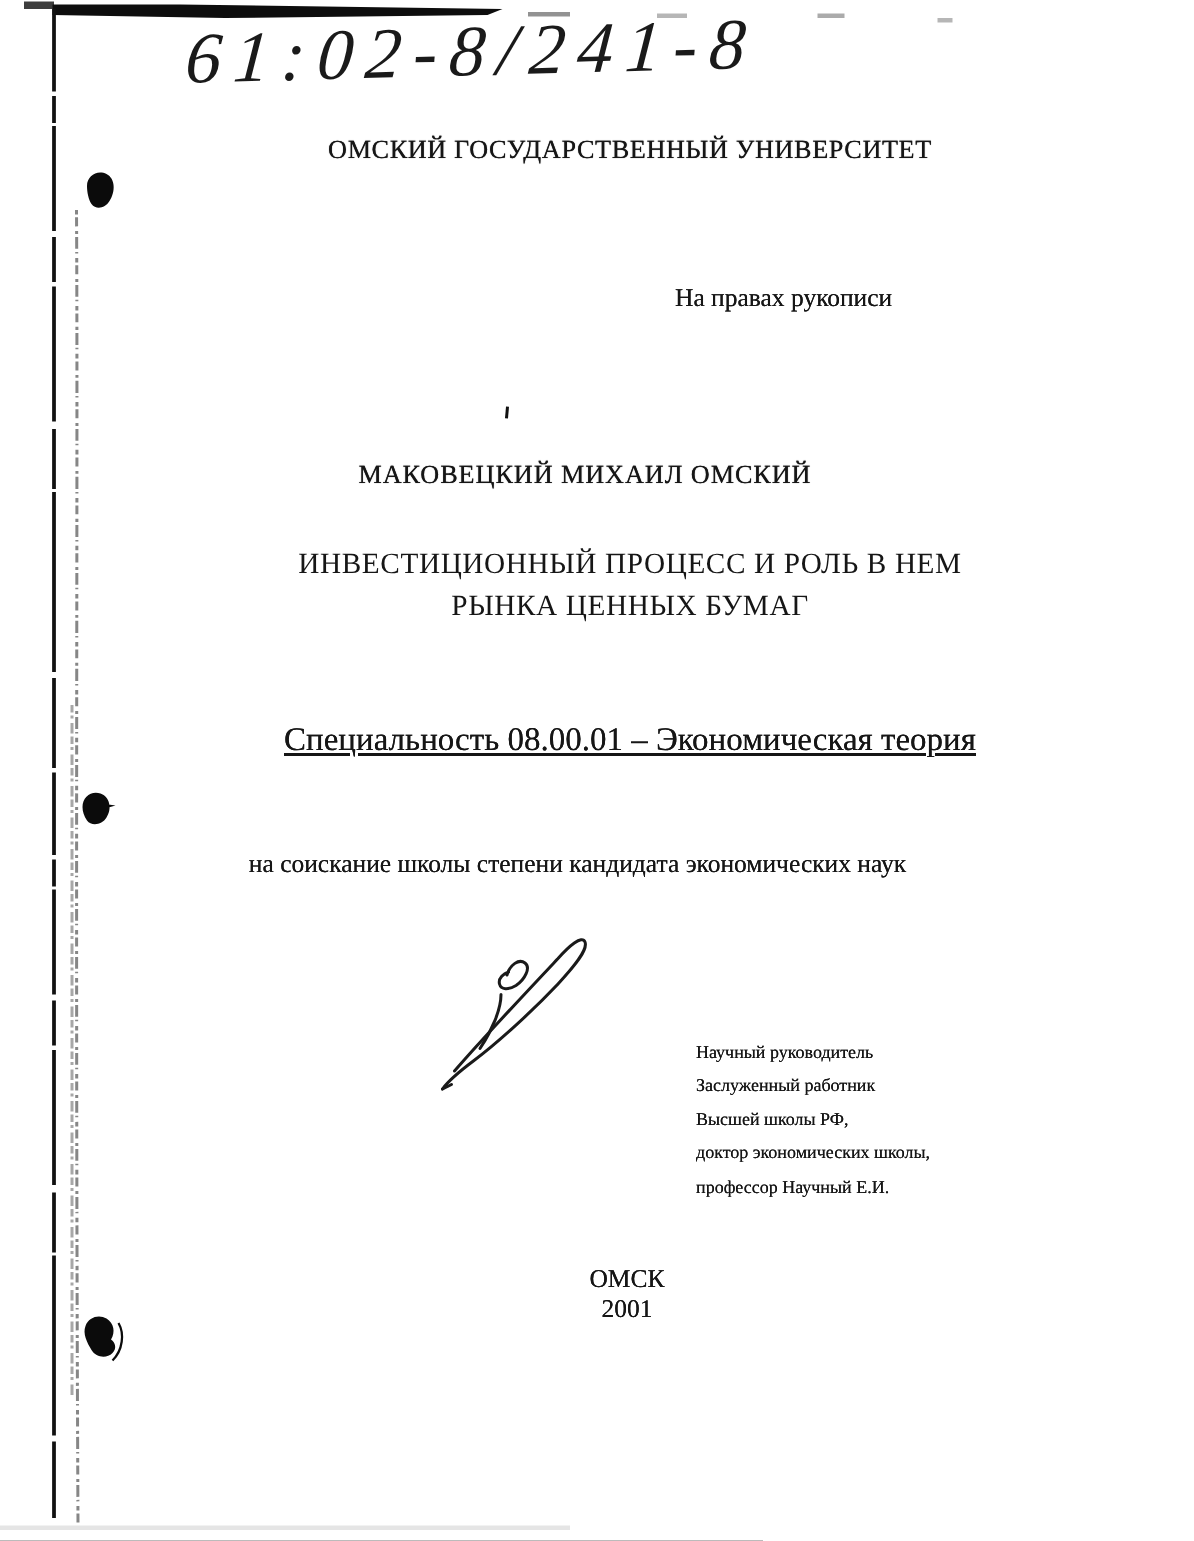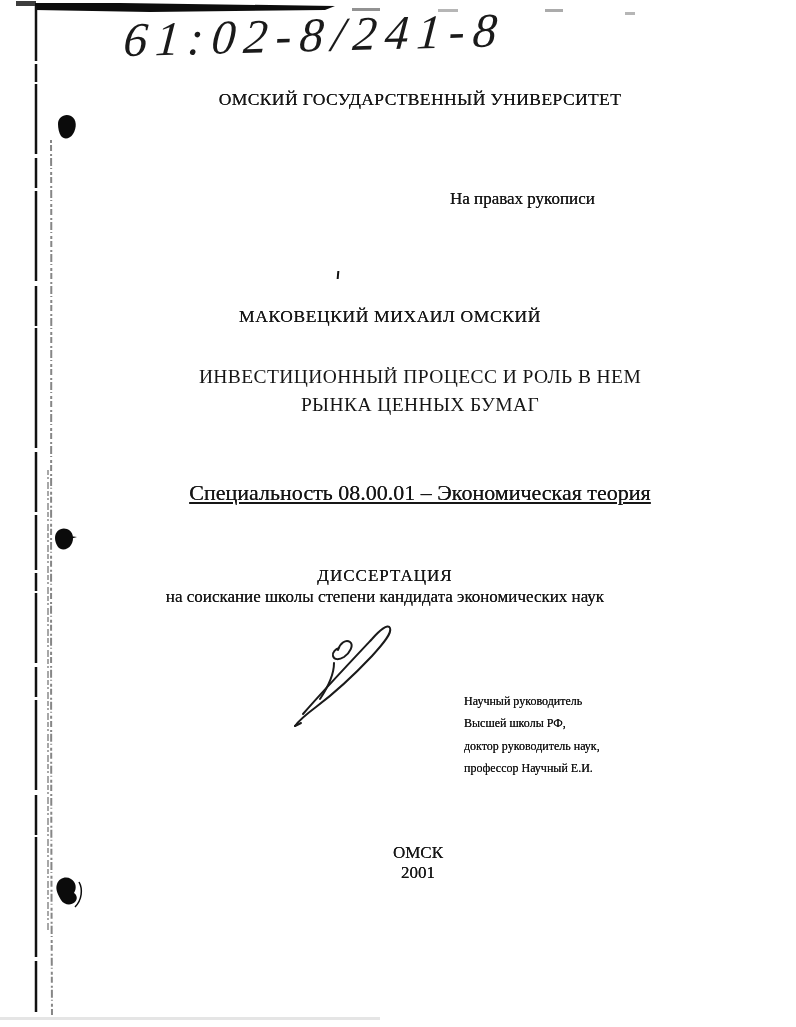--- a/index.html
+++ b/index.html
@@ -90,28 +90,28 @@
   <div class="abs ctr author">МАКОВЕЦКИЙ МИХАИЛ ОМСКИЙ</div>
 
   <div class="abs ctr title">
     <div>ИНВЕСТИЦИОННЫЙ ПРОЦЕСС И РОЛЬ В НЕМ</div>
     <div>РЫНКА ЦЕННЫХ БУМАГ</div>
   </div>
 
   <div class="abs ctr specialty">Специальность 08.00.01 – Экономическая теория</div>
 
   <div class="abs ctr dissertation">
-    <div class="worktype">ДИССЕРТАЦИЯ</div>
     <div>на соискание школы степени кандидата экономических наук</div>
   </div>
 
   <div class="abs supervisor">
     <div>Научный руководитель</div>
+    <div>Заслуженный работник</div>
     <div>Высшей школы РФ,</div>
-    <div>доктор руководитель наук,</div>
+    <div>доктор экономических школы,</div>
     <div>профессор Научный Е.И.</div>
   </div>
 
   <div class="abs ctr cityyear">
     <div>ОМСК</div>
     <div>2001</div>
   </div>
 
   <svg class="overlay" width="796" height="1027" viewBox="0 0 796 1027">
     <g fill="none" stroke="#1a1a1a" stroke-width="2" stroke-linecap="round">

